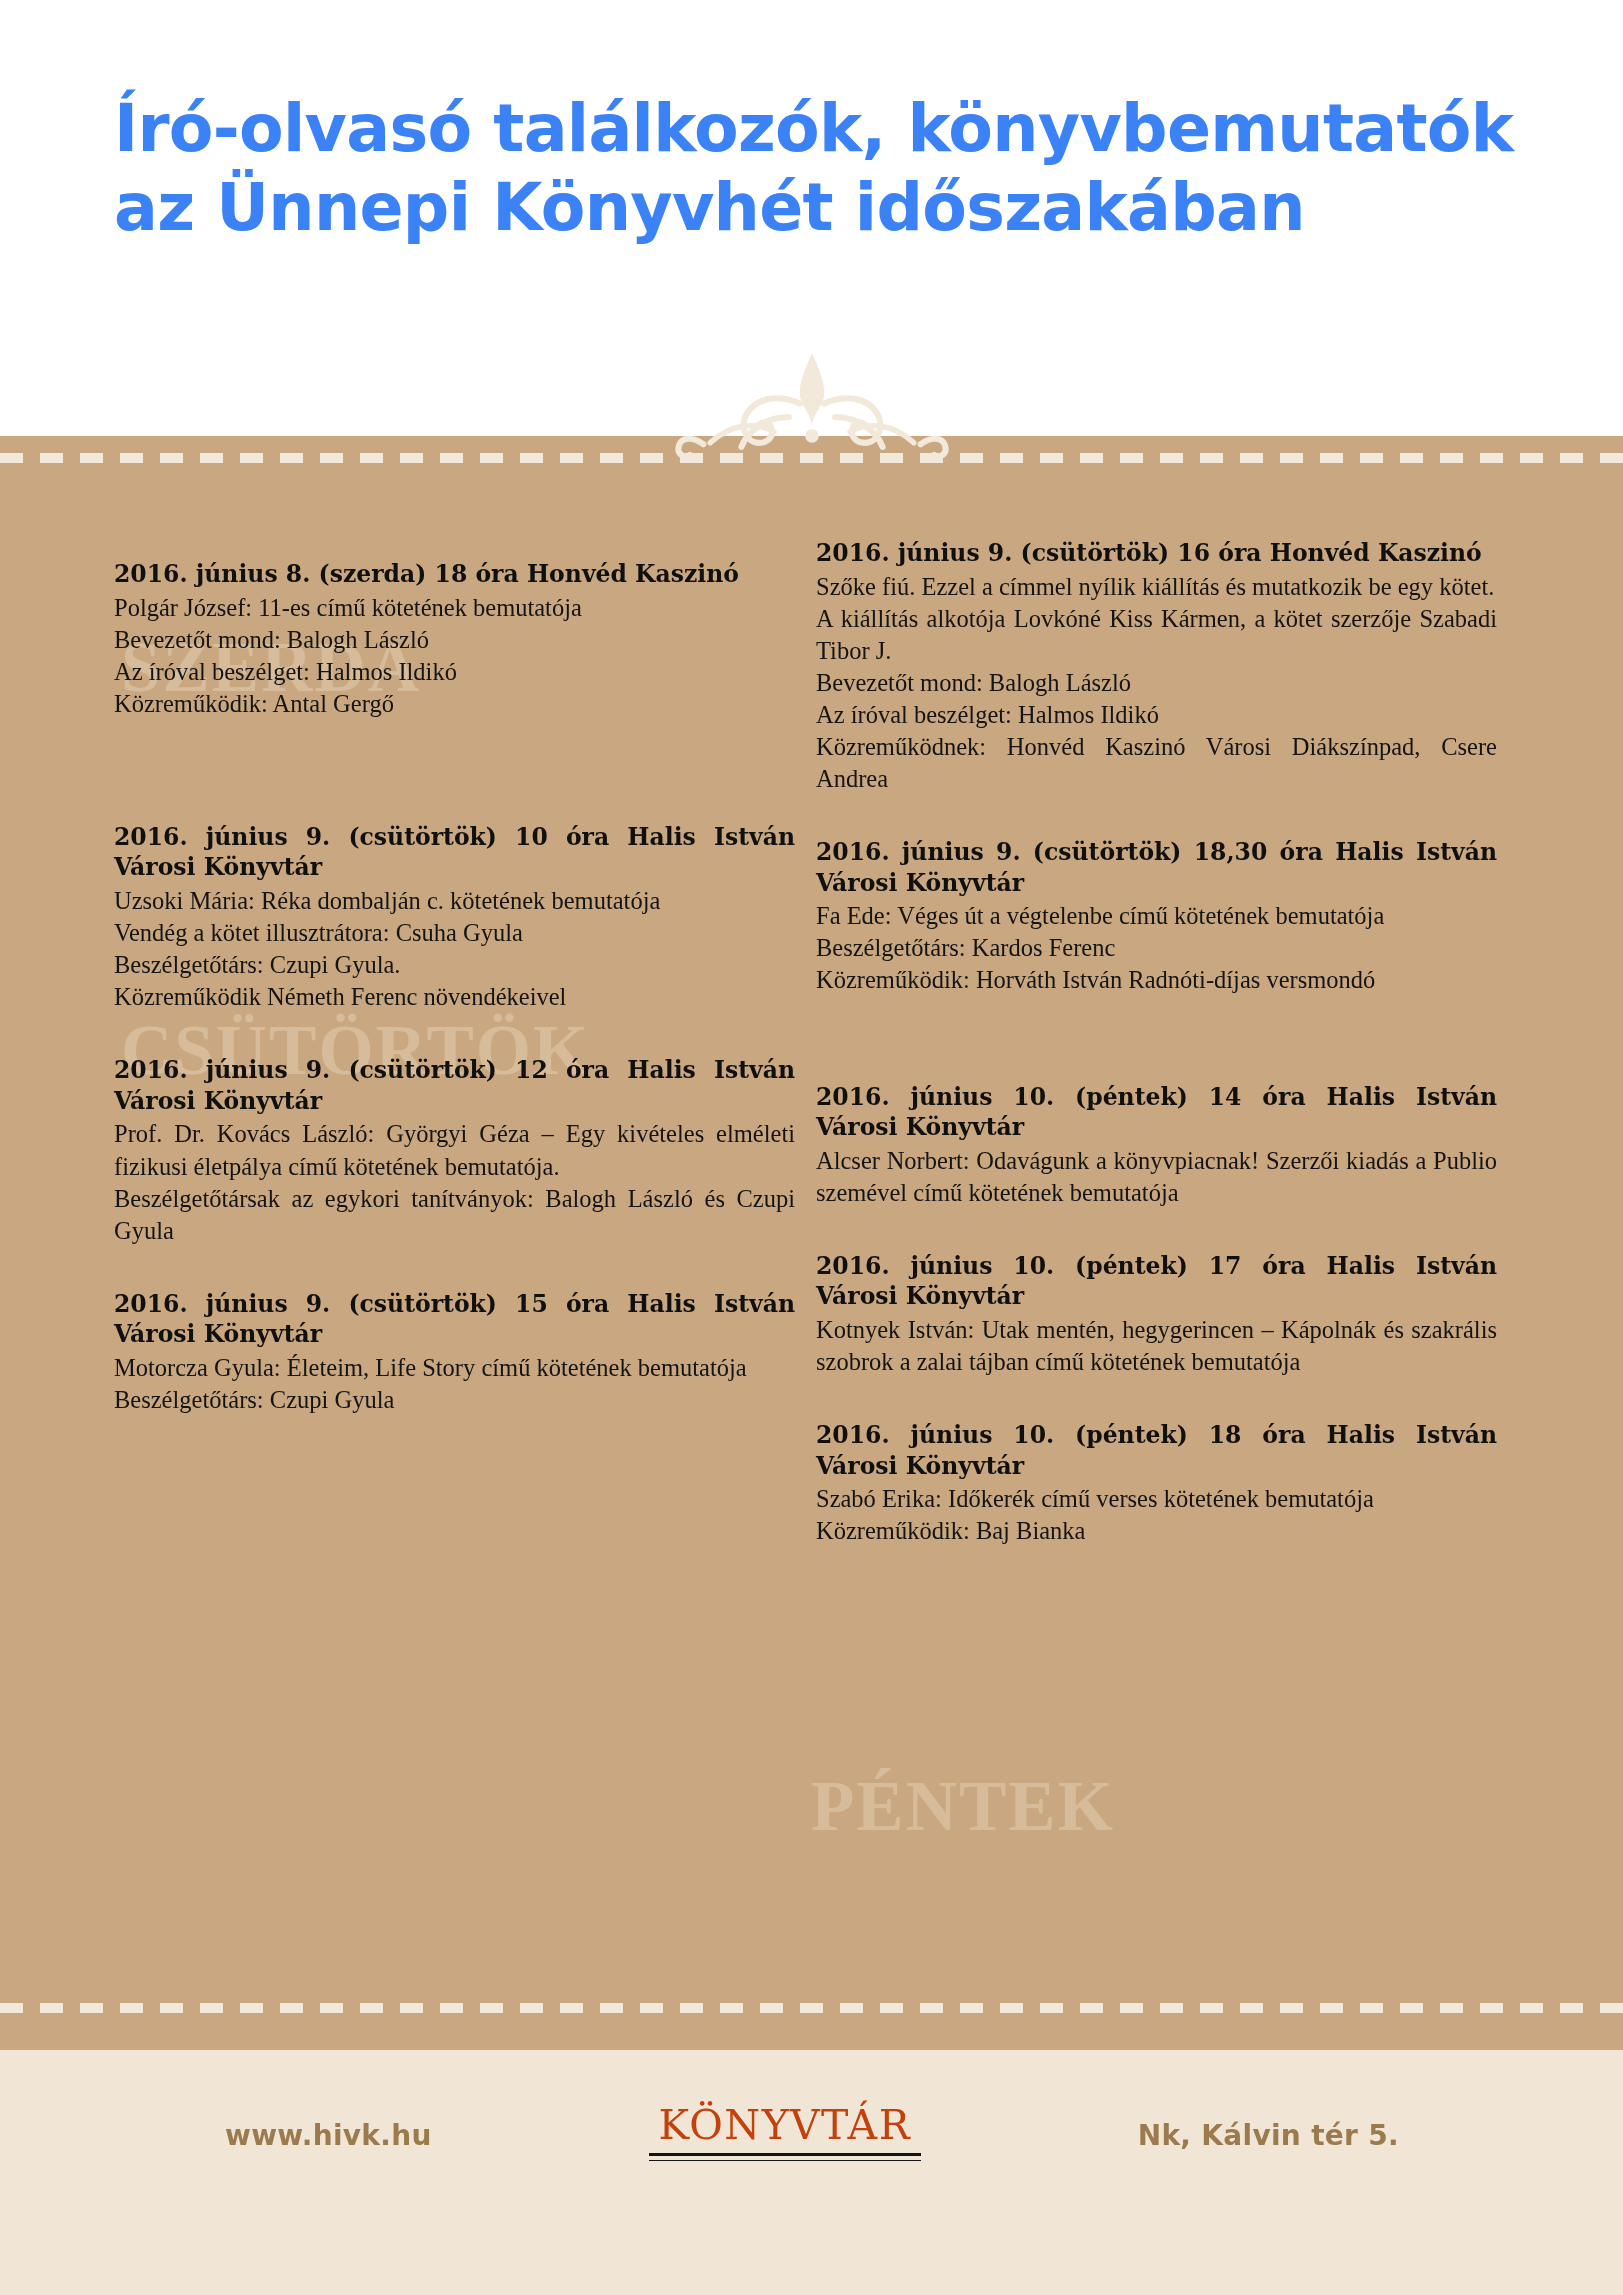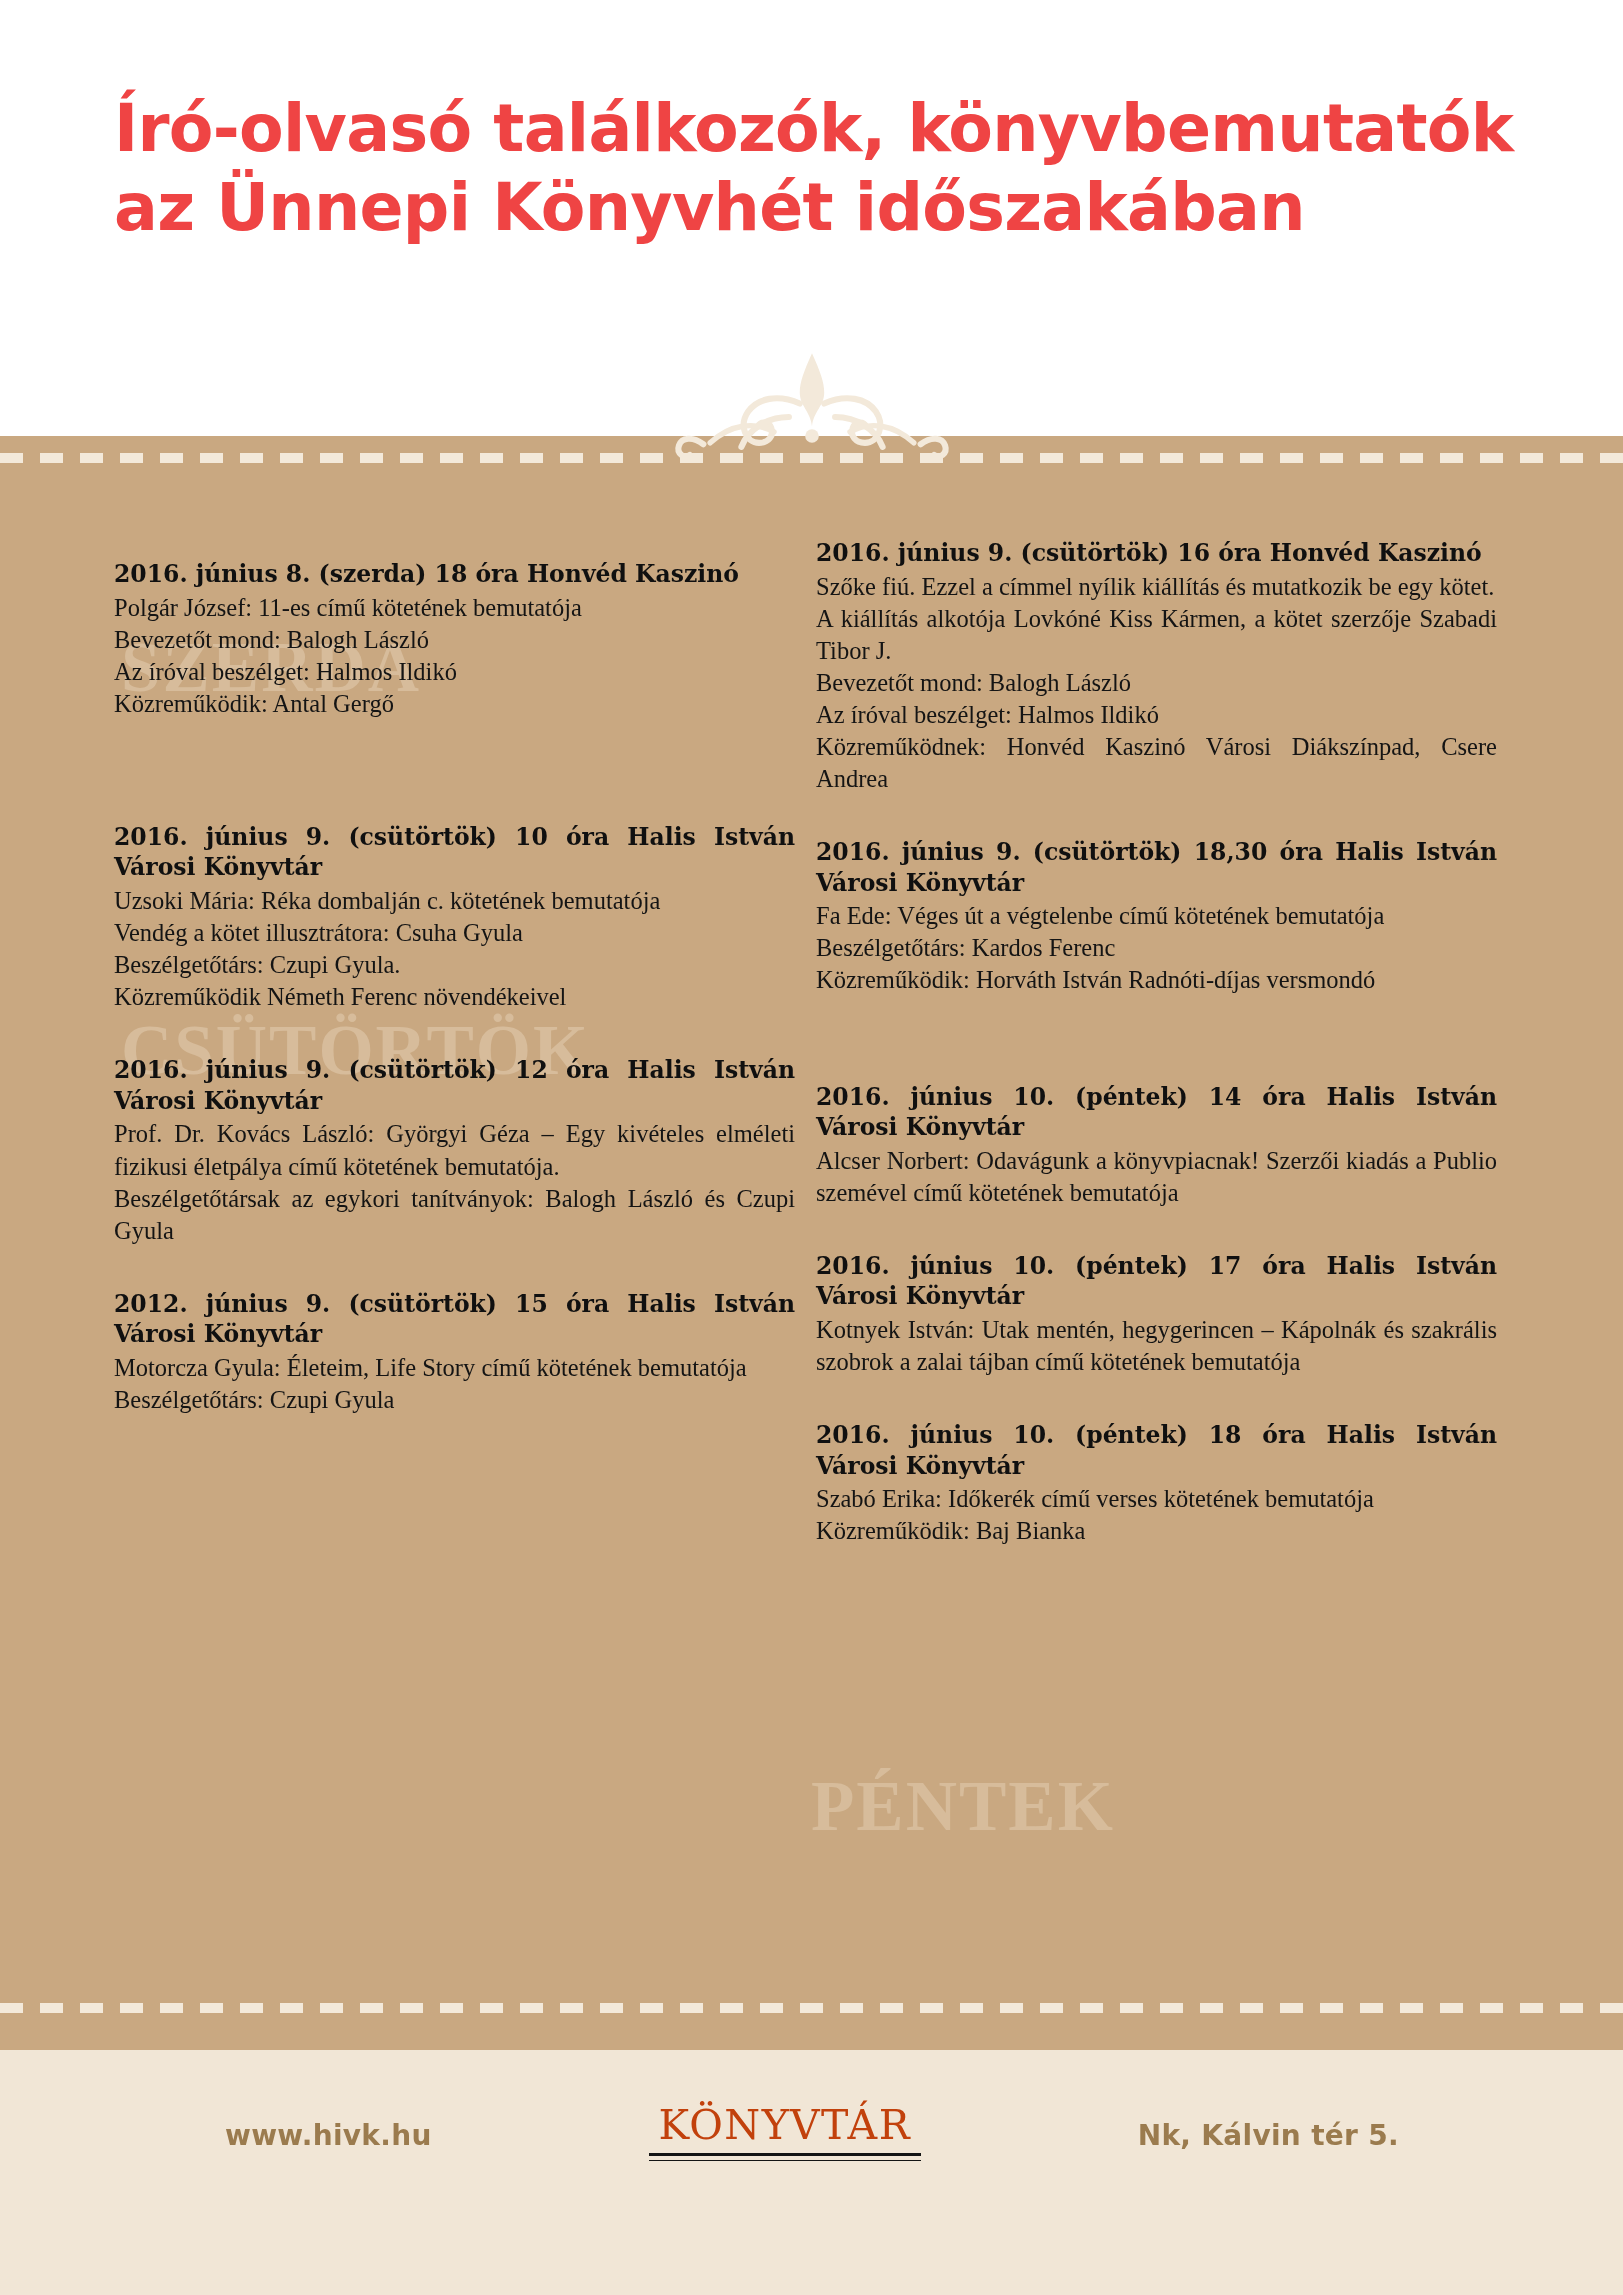--- a/index.html
+++ b/index.html
@@ -27,21 +27,21 @@
   }
   .title {
     position: absolute;
     left: 114px;
     top: 89px;
     width: 1430px;
     font-family: "DejaVu Sans", sans-serif;
     font-weight: bold;
     font-size: 65px;
     line-height: 1.22;
-    color: #ef4444;
+    color: #3b82f6;
     letter-spacing: -0.7px;
   }
   .title .line2 { display: block; }
 
   
   .body-panel {
     position: absolute;
     left: 0;
     top: 436px;
     width: 1624px;
@@ -221,21 +221,21 @@
 Vendég a kötet illusztrátora: Csuha Gyula
 Beszélgetőtárs: Czupi Gyula.
 Közreműködik Németh Ferenc növendékeivel</div>
       </div>
       <div class="event">
         <div class="ev-head">2016. június 9. (csütörtök) 12 óra Halis István Városi Könyvtár</div>
         <div class="ev-body">Prof. Dr. Kovács László: Györgyi Géza – Egy kivételes elméleti fizikusi életpálya című kötetének bemutatója.
 Beszélgetőtársak az egykori tanítványok: Balogh László és Czupi Gyula</div>
       </div>
       <div class="event">
-        <div class="ev-head">2012. június 9. (csütörtök) 15 óra Halis István Városi Könyvtár</div>
+        <div class="ev-head">2016. június 9. (csütörtök) 15 óra Halis István Városi Könyvtár</div>
         <div class="ev-body">Motorcza Gyula: Életeim, Life Story című kötetének bemutatója
 Beszélgetőtárs: Czupi Gyula</div>
       </div>
     </div>
 
     <div class="col col-right">
       <div class="event">
         <div class="ev-head">2016. június 9. (csütörtök) 16 óra Honvéd Kaszinó</div>
         <div class="ev-body">Szőke fiú. Ezzel a címmel nyílik kiállítás és mutatkozik be egy kötet.
 A kiállítás alkotója Lovkóné Kiss Kármen, a kötet szerzője Szabadi Tibor J.

